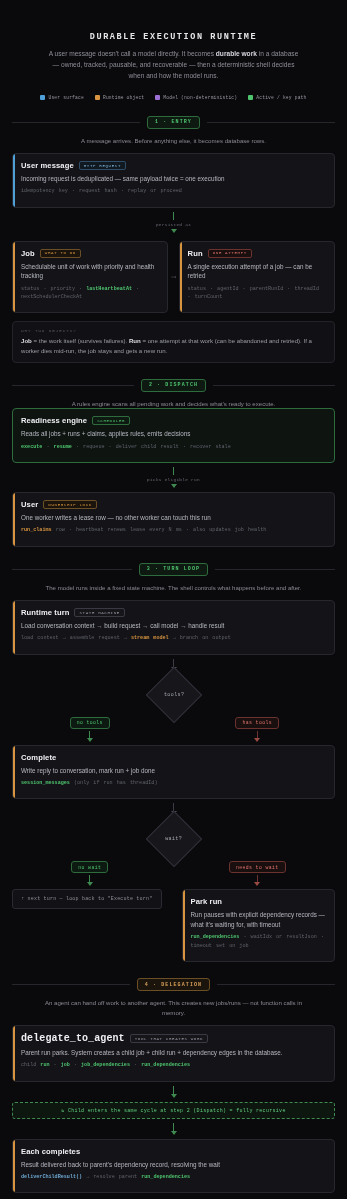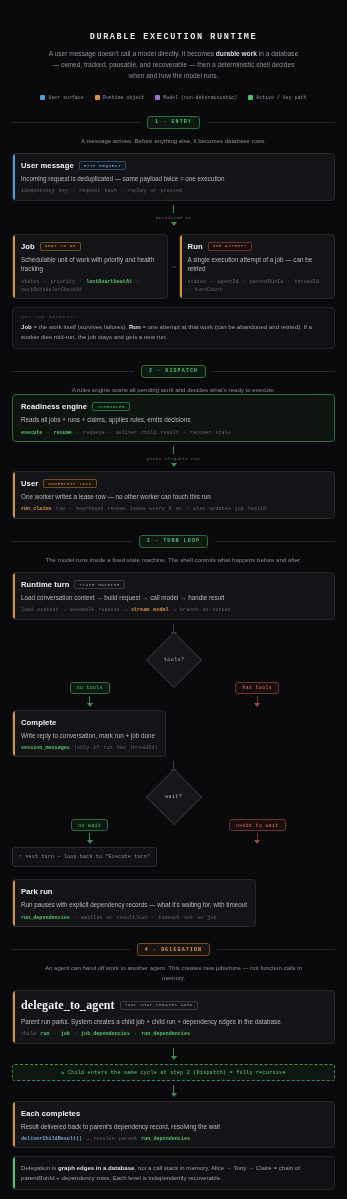--- a/index.html
+++ b/index.html
@@ -80,39 +80,39 @@
     margin: 7px auto 0 auto;
     max-width: 280px;
     line-height: 1.55;
   }
 
   
   .card {
     background: #141418;
     border: 1px solid #27272e;
     border-radius: 4px;
-    padding: 7px 8px 4px 8px;
+    padding: 7px 8px 11px 8px;
     position: relative;
     overflow: hidden;
   }
   .card.accent::before {
     content: "";
     position: absolute; left: 0; top: 0; bottom: 0;
     width: 2px;
   }
   .card.acc-blue::before   { background: #4f9fd8; }
   .card.acc-orange::before { background: #d9943f; }
   .card-row { display: flex; align-items: center; gap: 5px; flex-wrap: wrap; }
   .card-title {
     font-size: 7.6px;
     font-weight: bold;
     color: #f0f0f4;
     letter-spacing: .1px;
   }
-  .card-title.mono { font-family: Liberation Serif, serif; font-size: 12px; }
+  .card-title.mono { font-family: Liberation Mono, monospace; font-size: 10px; }
   .chip {
     font-family: "Liberation Mono", monospace;
     font-size: 4.2px;
     letter-spacing: .6px;
     padding: 1.5px 4px;
     border-radius: 2px;
     white-space: nowrap;
   }
   .chip-blue   { color: #7fb8e0; border: 1px solid #2f4d66; background: #101820; }
   .chip-orange { color: #d9943f; border: 1px solid #6b4f26; background: #1a140c; }
@@ -215,21 +215,21 @@
   .diamond span {
     transform: rotate(-45deg);
     font-family: "Liberation Mono", monospace;
     font-size: 5px;
     color: #a8a8b2;
     letter-spacing: .4px;
   }
 
   .branch-labels { display: flex; gap: 12px; margin-top: 2px; }
   .branch-col { flex: 1; display: flex; flex-direction: column; align-items: center; }
-  .branch-body { display: flex; gap: 12px; margin-top: 0; align-items: flex-start; flex-direction: column; }
+  .branch-body { display: flex; gap: 20px; margin-top: 0; align-items: flex-start; }
   .branch-body > * { flex: 1; min-width: 0; }
 
   
   .recursion {
     border: 1px dashed #3e8a50;
     background: #0d1710;
     border-radius: 3px;
     text-align: center;
     padding: 4px 6px;
     font-family: "Liberation Mono", monospace;

